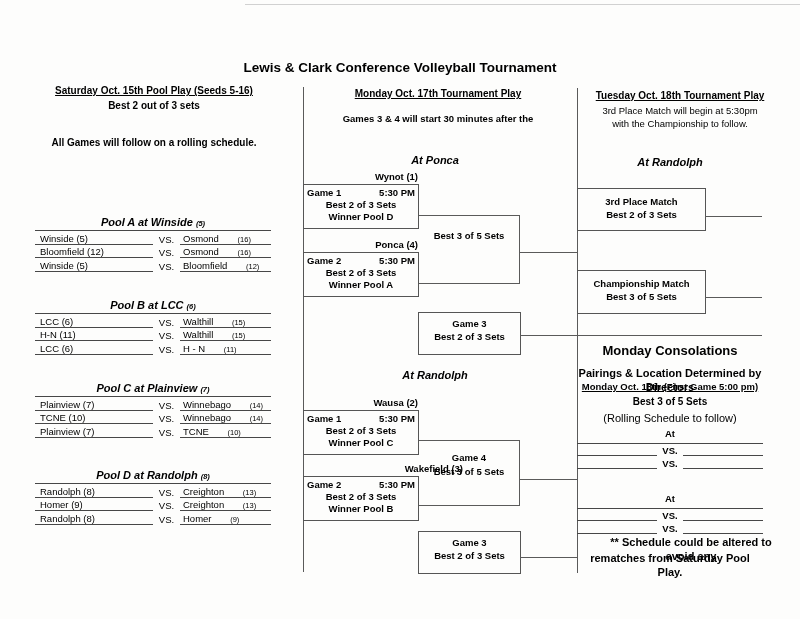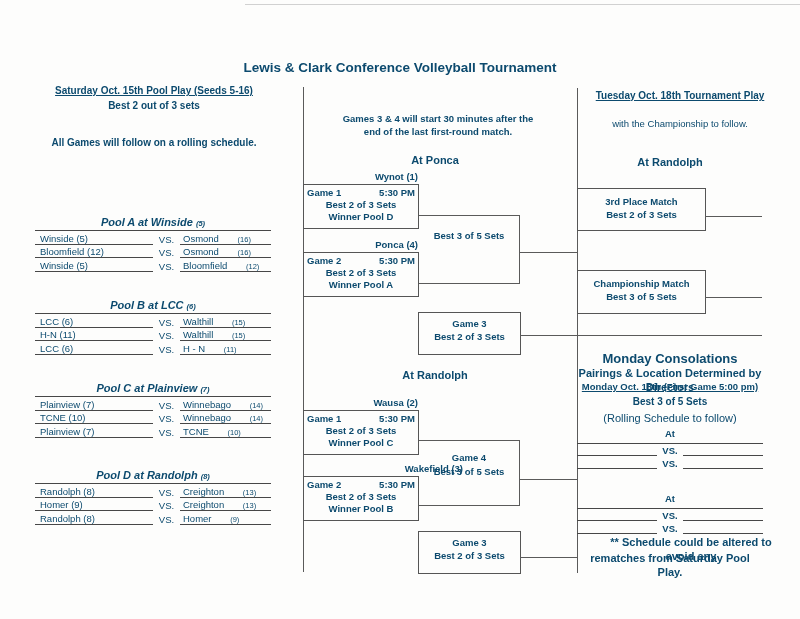--- a/index.html
+++ b/index.html
@@ -1,22 +1,22 @@
 <!DOCTYPE html>
 <html><head>
 <meta charset="utf-8">
 <style>
   html,body{margin:0;padding:0;}
   body{width:800px;height:619px;background:#e9e9e9;}
   .page{position:relative;width:800px;height:619px;background:#fdfdfc;overflow:hidden;
-        font-family:"Liberation Sans",sans-serif;color:#0c4a6e;}
+        font-family:"Liberation Sans",sans-serif;color:#000000;}
   .t{position:absolute;line-height:1.25;}
   .c{text-align:center;}
   .b{font-weight:bold;}
-  .i{}
+  .i{font-style:italic;}
   .u{text-decoration:underline;}
   .fs9{font-size:11px;}.fs95{font-size:9.5px;}.fs10{font-size:10px;}
   .fs11{font-size:11px;}.fs13{font-size:13px;}.fs135{font-size:13.5px;}
   .hl{position:absolute;background:#5a5a5a;height:1px;}
   .vl{position:absolute;background:#5a5a5a;width:1px;}
   .scanline{position:absolute;background:#c6c6c6;height:1px;opacity:.8;}
 
   
   .pool{position:absolute;left:35px;width:236px;}
   .pool-title{text-align:center;font-weight:bold;font-style:italic;font-size:11px;
@@ -151,22 +151,22 @@
     </div>
     <div class="pool-row">
       <span class="pl">Randolph (8)</span>
       <span class="pvs">VS.</span>
       <span class="pr"><span>Homer</span> <span class="rseed">(9)</span></span>
     </div>
   </div>
 
   <div class="vl" style="left:303px;top:87px;height:485px;"></div>
 
+  <div class="t c b u fs10" style="left:310px;top:88px;width:256px;">Monday Oct. 17th Tournament Play</div>
   <div class="t c b fs95" style="left:310px;top:113px;width:256px;">Games 3 &amp; 4 will start 30 minutes after the</div>
-  <div class="t c b fs95" style="left:310px;top:126px;width:256px;">end of the last first-round match.</div>
 
   <div class="t c b i fs11" style="left:310px;top:154px;width:250px;">At Ponca</div>
 
   <div class="slabel" style="top:171px;">Wynot (1)</div>
   <div class="gbox" style="top:184px;">
     <div class="r1">
         <span>Game 1</span>
         <span>5:30 PM</span>
       </div>
     <div class="r2">Best 2 of 3 Sets</div>
@@ -226,37 +226,38 @@
 
   <div class="g3box" style="top:531px;">
     <div class="r1">Game 3</div>
     <div class="r2">Best 2 of 3 Sets</div>
   </div>
   <div class="hl" style="left:520px;top:557px;width:58px;"></div>
 
   <div class="vl" style="left:577px;top:88px;height:485px;"></div>
 
   <div class="t c b u fs10" style="left:567px;top:90px;width:226px;">Tuesday Oct. 18th Tournament Play</div>
+  <div class="t c fs95" style="left:567px;top:105px;width:226px;">3rd Place Match will begin at 5:30pm</div>
   <div class="t c fs95" style="left:567px;top:118px;width:226px;">with the Championship to follow.</div>
 
   <div class="t c b i fs11" style="left:577px;top:156px;width:186px;">At Randolph</div>
 
   <div class="rbox" style="top:188px;height:41px;">
     <div class="r1">3rd Place Match</div>
     <div class="r2">Best 2 of 3 Sets</div>
   </div>
   <div class="hl" style="left:705px;top:216px;width:57px;"></div>
 
   <div class="rbox" style="top:270px;height:42px;">
     <div class="r1">Championship Match</div>
     <div class="r2">Best 3 of 5 Sets</div>
   </div>
   <div class="hl" style="left:705px;top:297px;width:57px;"></div>
 
-  <div class="t c b fs13" style="left:577px;top:343px;width:186px;margin-top:8px;">Monday Consolations</div>
+  <div class="t c b fs13" style="left:577px;top:343px;width:186px;">Monday Consolations</div>
   <div class="t c b fs9" style="left:577px;top:367px;width:186px;">Pairings &amp; Location Determined by Directors</div>
   <div class="t c b u fs95" style="left:577px;top:381px;width:186px;">Monday Oct. 18th (First Game 5:00 pm)</div>
   <div class="t c b fs10" style="left:577px;top:396px;width:186px;">Best 3 of 5 Sets</div>
   <div class="t c fs9" style="left:577px;top:412px;width:186px;">(Rolling Schedule to follow)</div>
 
   <div class="at-row" style="top:428px;">At</div>
   <div class="vs-row" style="top:444px;">
     <span class="ln"></span>
       <span class="vs">VS.</span>
       <span class="ln"></span>

